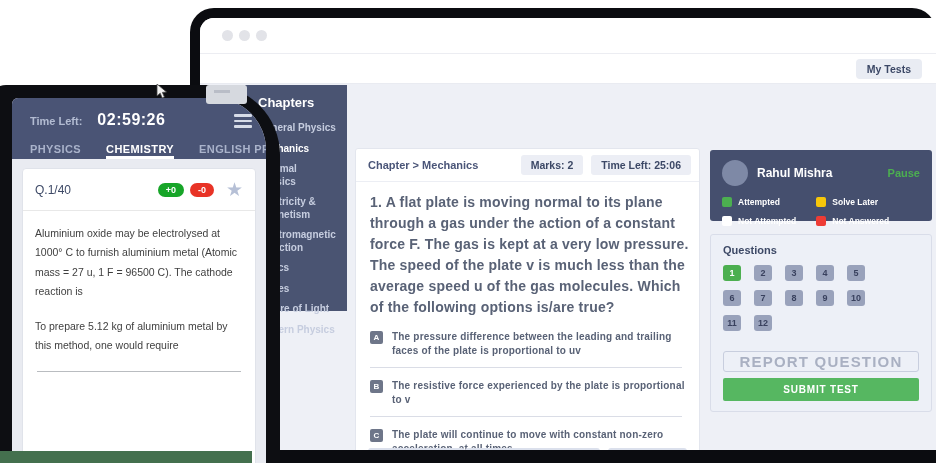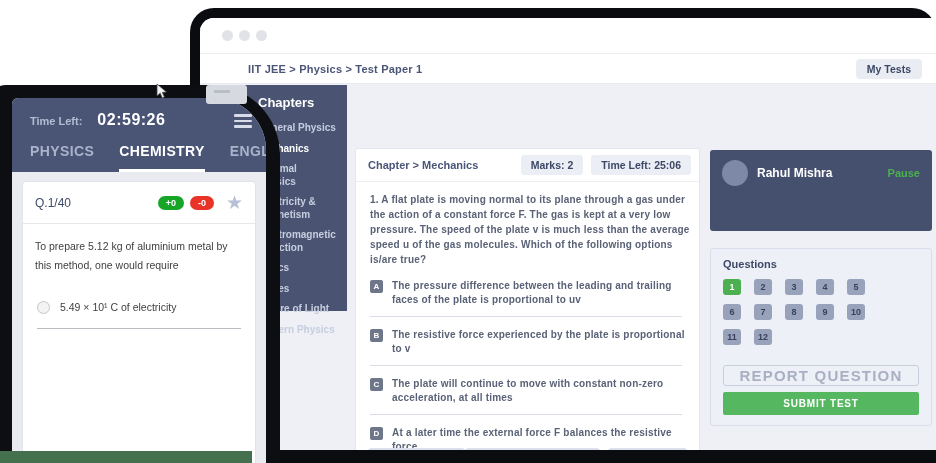--- a/index.html
+++ b/index.html
@@ -34,49 +34,49 @@
   
   .qcard { position:absolute; left:155px; top:64px; width:345px; height:349px;
            background:#fff; border:1px solid #e3e6ee; border-radius:3px; }
   .qcard-head { display:flex; align-items:center; padding:6px 8px 6px 12px;
                 border-bottom:1px solid #eceef4; }
   .qcard-head-title { font-size:11px; font-weight:700; color:#4a5578; flex:1; }
   .chip { background:#eceef5; border-radius:3px; padding:4px 10px; font-size:10.5px;
           font-weight:700; color:#3c4866; margin-left:8px; white-space:nowrap; }
   .qbody { padding:10px 14px 0 14px; }
   .qtitle { font-size:13px; font-weight:800; color:#3d4966; margin-bottom:7px; }
-  .qtext { font-size:10px; font-weight:700; color:#596276; line-height:1.5;
+  .qtext { font-size:14px; font-weight:700; color:#596276; line-height:1.5;
            letter-spacing:.2px; width:322px; }
   .opts { margin-top:12px; }
   .opt { display:flex; gap:9px; cursor:pointer; }
   .opt-letter { flex:0 0 auto; width:13px; height:13px; background:#6e7689; border-radius:2px;
                 color:#fff; font-size:8px; font-weight:800; display:flex; align-items:center;
                 justify-content:center; margin-top:1px; }
   .opt-text { font-size:10px; font-weight:700; color:#596276; line-height:1.4;
               letter-spacing:.2px; width:295px; }
   .opt-sep { border:none; border-top:1px solid #dadde6; margin:9px 2px 11px 0; width:312px; }
   .qfoot { position:absolute; left:12px; right:12px; bottom:10px; display:flex; align-items:center; }
   .qbtn { background:#dbe0ec; border:none; border-radius:3px; padding:8px 12px;
           font-size:10px; font-weight:700; color:#3c4866; cursor:pointer; font-family:inherit; }
   .qfoot .spacer { flex:1; }
   .qfoot .qbtn + .qbtn { margin-left:8px; }
 
   
-  .usercard { position:absolute; left:510px; top:66px; width:222px; height:81px;
+  .usercard { position:absolute; left:510px; top:66px; width:222px; height:71px;
               background:#454f6e; border-radius:3px; padding:10px 12px; }
   .urow { display:flex; align-items:center; }
   .avatar { width:26px; height:26px; border-radius:50%; background:#7e89a6; margin-right:9px; }
   .uname { flex:1; color:#fff; font-size:12px; font-weight:800; }
   .pause { color:#4caf50; font-size:11px; font-weight:800; cursor:pointer; }
   .legend { margin-top:11px; display:grid; grid-template-columns:1fr 1.1fr; row-gap:9px; }
   .lg { display:flex; align-items:center; gap:6px; }
   .sw { width:10px; height:10px; border-radius:2px; flex:0 0 auto; }
   .lg span { color:#fff; font-size:8.5px; font-weight:600; }
 
-  .qspanel { position:absolute; left:510px; top:164px; width:222px; height:178px;
+  .qspanel { position:absolute; left:510px; top:150px; width:222px; height:178px;
              background:#edf0f7; border:1px solid #d9dde9; border-radius:3px;
              padding:9px 12px 10px 12px; display:flex; flex-direction:column; }
   .qspanel-title { font-size:11px; font-weight:700; color:#3d4966; margin-bottom:9px; }
   .numgrid { display:grid; grid-template-columns:repeat(5,18px); column-gap:13px; row-gap:9px; }
   .num { width:18px; height:16px; background:#99a2bb; border-radius:3px; color:#39415e;
          font-size:9px; font-weight:800; display:flex; align-items:center; justify-content:center;
          cursor:pointer; }
   .num.attempted { background:#4caf50; color:#fff; }
   .panel-btns { margin-top:auto; }
   .report-btn { display:block; width:100%; height:21px; background:transparent;
@@ -92,22 +92,22 @@
             background:#0d0e12; border-radius:20px 70px 0 0; padding:13px 14px 0 26px; }
   .screen { width:254px; height:367px; border-radius:6px 52px 0 0; overflow:hidden;
             background:#e9ebf1; }
   .mhead { background:#4a5475; padding:13px 0 0 0; position:relative; }
   .mtime-row { display:flex; align-items:baseline; gap:15px; padding-left:18px; }
   .mtime-label { color:#b3bcd2; font-size:11px; font-weight:600; }
   .mtime-value { color:#fff; font-size:16px; font-weight:800; letter-spacing:.5px; }
   .hamburger { position:absolute; right:14px; top:16px; width:18px; cursor:pointer; }
   .hamburger i { display:block; height:2.5px; background:#d7dce8; border-radius:1px; margin-bottom:3px; }
   .mtabs { display:flex; gap:25px; margin-top:14px; padding-left:18px; white-space:nowrap; }
-  .mtab { font-size:14px; font-weight:800; letter-spacing:.4px; color:#aab3cb;
-          padding-bottom:10px; cursor:pointer; border-bottom:3px solid transparent; }
+  .mtab { font-size:11px; font-weight:800; letter-spacing:.4px; color:#aab3cb;
+          padding-bottom:1px; cursor:pointer; border-bottom:3px solid transparent; }
   .mtab.active { color:#fff; border-bottom-color:#fff; }
   .mcard { margin:9px 10px 0 10px; background:#fff; border:1px solid #e0e3ea; border-radius:4px;
            min-height:300px; }
   .mcard-head { display:flex; align-items:center; padding:11px 12px; border-bottom:1px solid #e8e8e8; }
   .mqnum { font-size:12px; font-weight:400; color:#3d4966; flex:1; }
   .pill { color:#fff; font-size:9px; font-weight:800; border-radius:9px; padding:2px 8px; margin-left:6px; }
   .pill.pos { background:#17a528; }
   .pill.neg { background:#e83326; }
   .star { margin-left:12px; color:#b6c0d6; font-size:19px; line-height:1; cursor:pointer; }
   .mbody { padding:13px 12px 0 12px; }
@@ -133,21 +133,20 @@
 <div class="stage">
 
   <div class="frame"></div>
   <div class="window">
     <div class="titlebar">
       <span class="dot"></span>
       <span class="dot"></span>
       <span class="dot"></span>
     </div>
     <div class="crumbbar">
-      <span class="crumb">IIT JEE &gt; Physics &gt; Test Paper 1</span>
       <button class="mytests">My Tests</button>
     </div>
 
     <div class="content">
 
       <div class="sidebar">
         <div class="sidebar-title">Chapters</div>
         <div class="chapter">General Physics</div>
         <div class="chapter active">Mechanics</div>
         <div class="chapter">Thermal Physics</div>
@@ -196,20 +195,38 @@
           <button class="qbtn">Solve this question later</button>
           <button class="qbtn">Save &amp; Next</button>
         </div>
       </div>
 
       <div class="usercard">
         <div class="urow">
           <span class="avatar"></span>
           <span class="uname">Rahul Mishra</span>
           <span class="pause">Pause</span>
+        </div>
+        <div class="legend">
+          <div class="lg">
+            <span class="sw" style="background-color: rgb(76, 175, 80);"></span>
+            <span>Attempted</span>
+          </div>
+          <div class="lg">
+            <span class="sw" style="background-color: rgb(247, 199, 10);"></span>
+            <span>Solve Later</span>
+          </div>
+          <div class="lg">
+            <span class="sw" style="background-color: rgb(255, 255, 255);"></span>
+            <span>Not Attempted</span>
+          </div>
+          <div class="lg">
+            <span class="sw" style="background-color: rgb(238, 60, 53);"></span>
+            <span>Not Answered</span>
+          </div>
         </div>
       </div>
 
       <div class="qspanel">
         <div class="qspanel-title">Questions</div>
         <div class="numgrid">
           <span class="num attempted">1</span>
           <span class="num">2</span>
           <span class="num">3</span>
           <span class="num">4</span>
@@ -250,26 +267,23 @@
         </div>
       </div>
       <div class="mcard">
         <div class="mcard-head">
           <span class="mqnum">Q.1/40</span>
           <span class="pill pos">+0</span>
           <span class="pill neg">-0</span>
           <span class="star">★</span>
         </div>
         <div class="mbody">
+          <p>Aluminium oxide may be electrolysed at 1000° C to furnish aluminium metal (Atomic mass = 27 u, 1 F = 96500 C). The cathode reaction is</p>
           <p>To prepare 5.12 kg of aluminium metal by this method, one would require</p>
           <div class="mopts">
-            <div class="mopt">
-              <span class="radio"></span>
-              <span class="mopt-label">5.49 × 10¹ C of electricity</span>
-            </div>
             <hr class="mopt-sep">
             <div class="mopt">
               
               
             </div>
 
           </div>
         </div>
       </div>
     </div>

